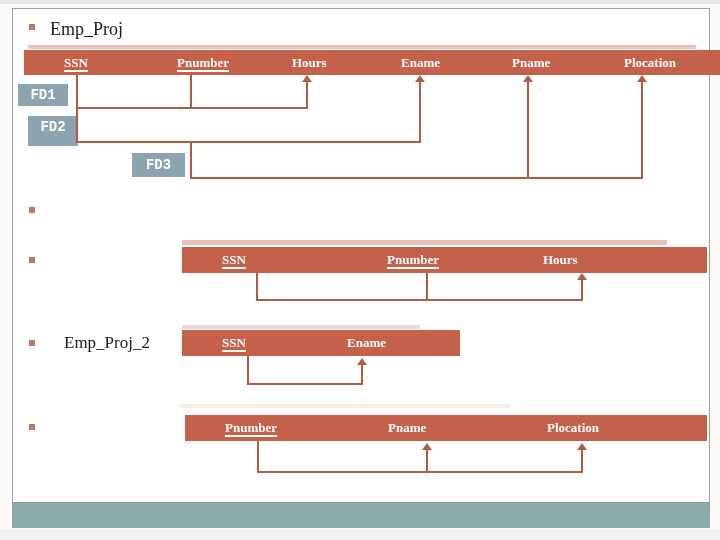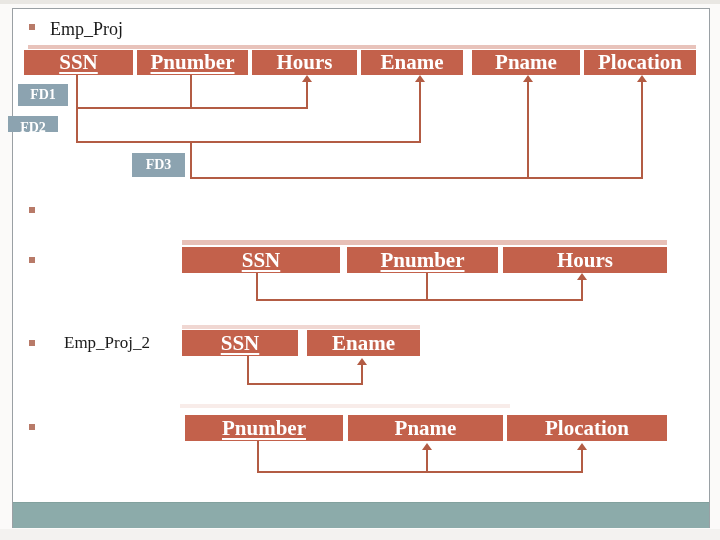--- a/index.html
+++ b/index.html
@@ -20,28 +20,28 @@
   .bullet{position:absolute;width:6px;height:6px;background:#b87a68;}
   
   .label-text{
     position:absolute;color:#1a1a1a;font-size:17px;
     font-family:"Liberation Serif", serif;white-space:nowrap;
   }
   #page-title{font-size:18px;}
   
   .attr{
     position:absolute;background:#c3614b;color:#ffffff;
-    font-family:"Liberation Serif", serif;font-weight:bold;font-size:21px;
-    text-align:center;white-space:nowrap;
+    font-family:"Liberation Serif", serif;font-weight:bold;font-size:13px;
+    text-align:left;white-space:nowrap;padding-left:40px;
   }
   .attr.key{text-decoration:underline;text-decoration-thickness:2px;text-underline-offset:3px;}
   
   .fdlab{
     position:absolute;background:#8ca3b0;color:#ffffff;
-    font-family:Liberation Serif, serif;font-weight:bold;font-size:14px;
+    font-family:Liberation Mono, monospace;font-weight:bold;font-size:14px;
     text-align:center;
   }
   
   .ln{position:absolute;background:#b35c44;}
   .ah{ 
     position:absolute;width:0;height:0;
     border-left:5px solid transparent;border-right:5px solid transparent;
     border-bottom:7px solid #b35c44;
   }
   
@@ -71,21 +71,21 @@
   <div class="strip" style="left:28px;top:45px;width:668px;height:4px;background:rgba(195,97,75,0.38);"></div>
 
   <div class="attr key" style="left:24px;top:50px;width:109px;height:25px;line-height:25px;">SSN</div>
   <div class="attr key" style="left:137px;top:50px;width:111px;height:25px;line-height:25px;">Pnumber</div>
   <div class="attr" style="left:252px;top:50px;width:105px;height:25px;line-height:25px;">Hours</div>
   <div class="attr" style="left:361px;top:50px;width:102px;height:25px;line-height:25px;">Ename</div>
   <div class="attr" style="left:472px;top:50px;width:108px;height:25px;line-height:25px;">Pname</div>
   <div class="attr" style="left:584px;top:50px;width:112px;height:25px;line-height:25px;">Plocation</div>
 
   <div class="fdlab" style="left:18px;top:84px;width:50px;height:22px;line-height:22px;">FD1</div>
-  <div class="fdlab" style="left:8px;top:116px;width:50px;height:16px;line-height:23px;">FD2</div>
+  <div class="fdlab" style="left:28px;top:116px;width:50px;height:30px;line-height:23px;">FD2</div>
   <div class="fdlab" style="left:132px;top:153px;width:53px;height:24px;line-height:24px;">FD3</div>
 
   <div class="ln" style="left:76px;top:75px;width:2px;height:34px;"></div>
   <div class="ln" style="left:190px;top:75px;width:2px;height:34px;"></div>
   <div class="ln" style="left:76px;top:107px;width:232px;height:2px;"></div>
   <div class="ln" style="left:306px;top:81px;width:2px;height:27px;"></div>
   <div class="ah" style="left:302px;top:75px;"></div>
 
   <div class="ln" style="left:76px;top:109px;width:2px;height:34px;"></div>
   <div class="ln" style="left:76px;top:141px;width:345px;height:2px;"></div>

